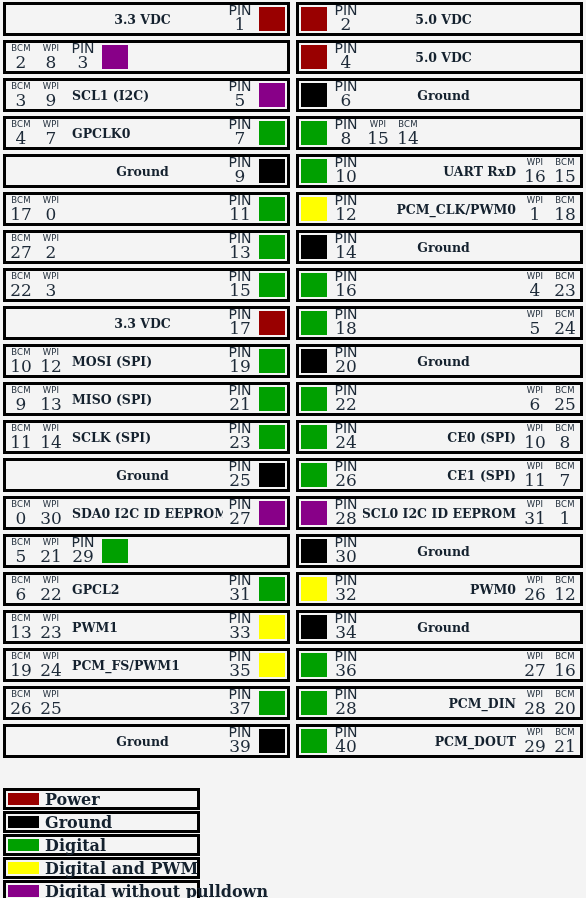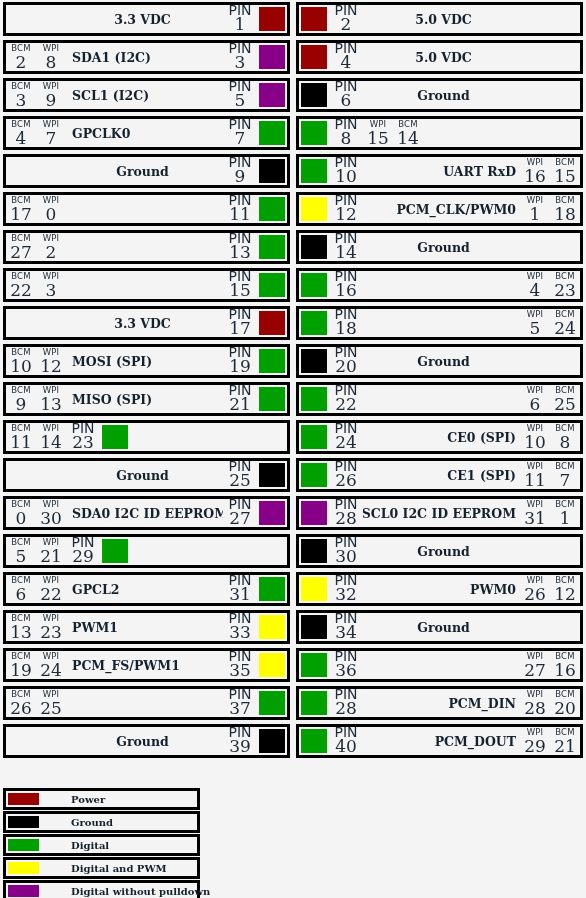--- a/index.html
+++ b/index.html
@@ -139,24 +139,23 @@
     width: 31px;
     flex: 0 0 31px;
     margin-right: 6px;
   }
   .legend-sw i { display: block; width: 100%; height: 100%; }
   .legend-label {
     flex: 1;
     display: flex;
     align-items: center;
     font-weight: bold;
-    font-size: 10px;
+    font-size: 16px;
     color: #14212e;
     white-space: nowrap;
-    margin-left: 26px;
   }
 </style>
 </head>
 <body>
 
 <div id="root">
   <div class="pin-table">
       <div class="pin-row">
         <div class="half left">
           <div class="half-inner">
@@ -191,21 +190,20 @@
         <div class="half left">
           <div class="half-inner">
             <div class="numcol">
               <div class="cap">BCM</div>
               <div class="val">2</div>
             </div>
             <div class="numcol">
               <div class="cap">WPI</div>
               <div class="val">8</div>
             </div>
-            <div class="fname">SDA1 (I2C)</div>
             <div class="pincol">
               <div class="cap">PIN</div>
               <div class="val">3</div>
             </div>
             <div class="swatch">
               <i style="background: rgb(136, 0, 136);"></i>
             </div>
           </div>
         </div>
         <div class="half right">
@@ -574,20 +572,21 @@
         <div class="half left">
           <div class="half-inner">
             <div class="numcol">
               <div class="cap">BCM</div>
               <div class="val">11</div>
             </div>
             <div class="numcol">
               <div class="cap">WPI</div>
               <div class="val">14</div>
             </div>
+            <div class="fname">SCLK (SPI)</div>
             <div class="pincol">
               <div class="cap">PIN</div>
               <div class="val">23</div>
             </div>
             <div class="swatch">
               <i style="background: rgb(0, 160, 0);"></i>
             </div>
           </div>
         </div>
         <div class="half right">

